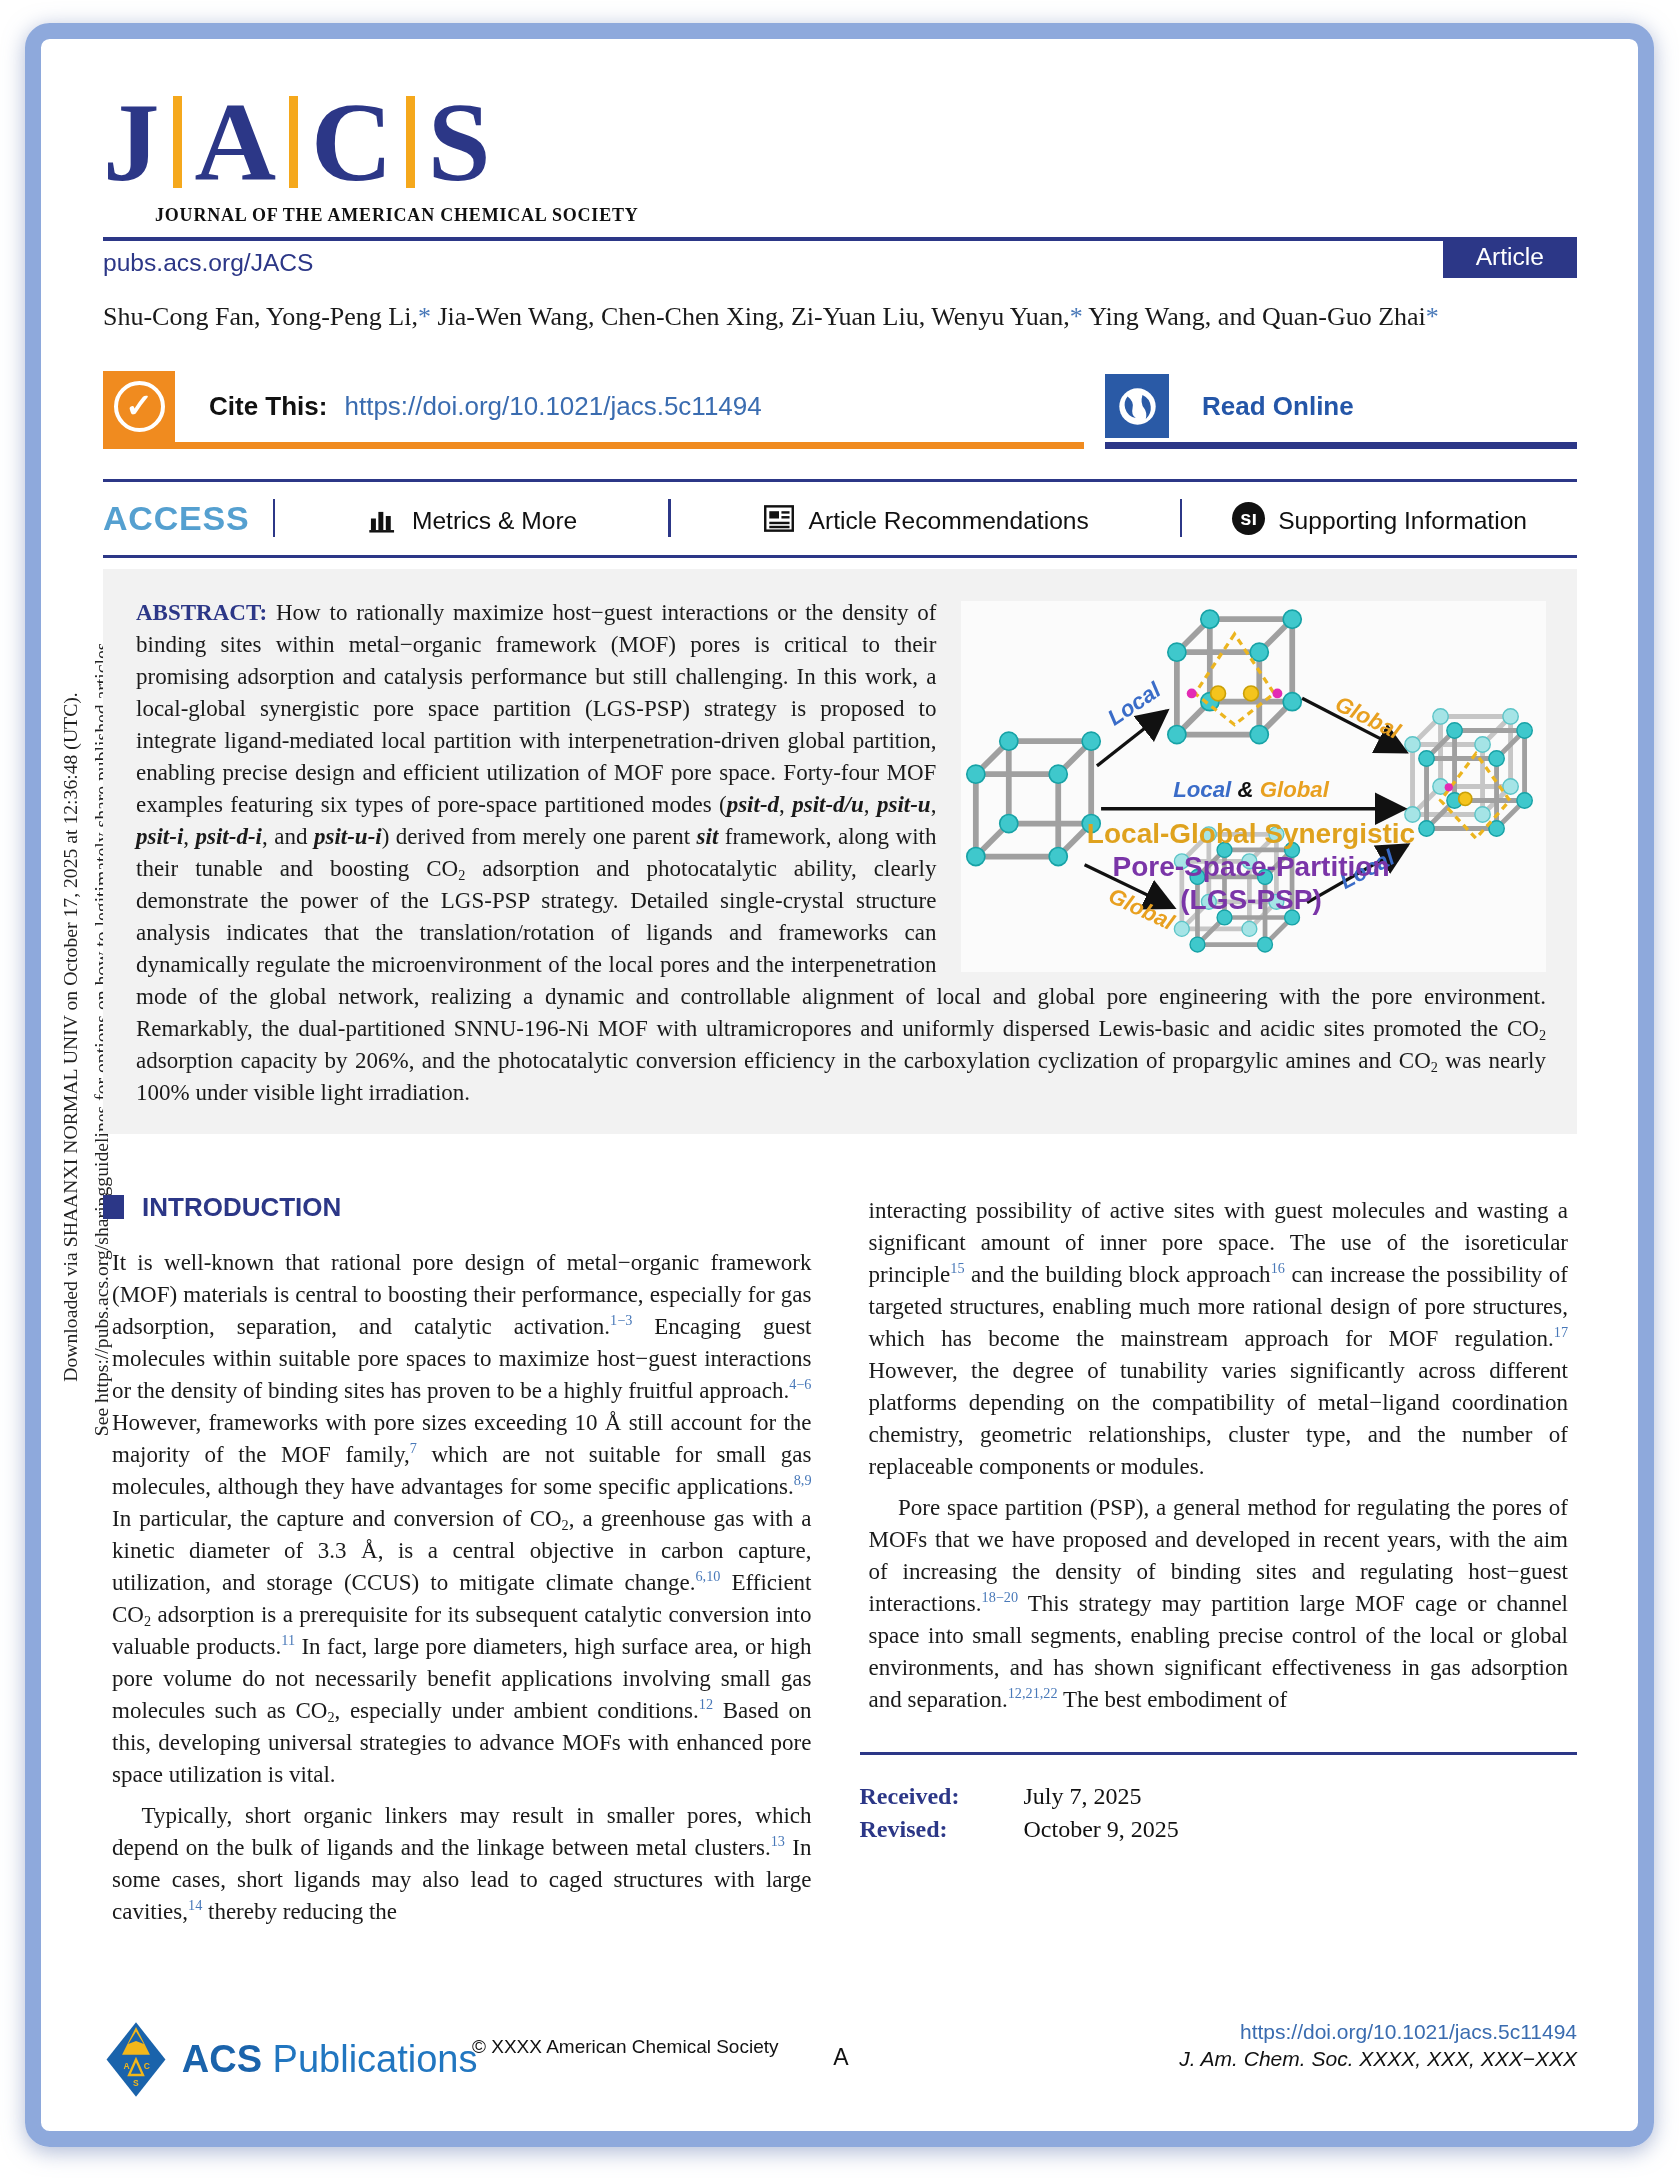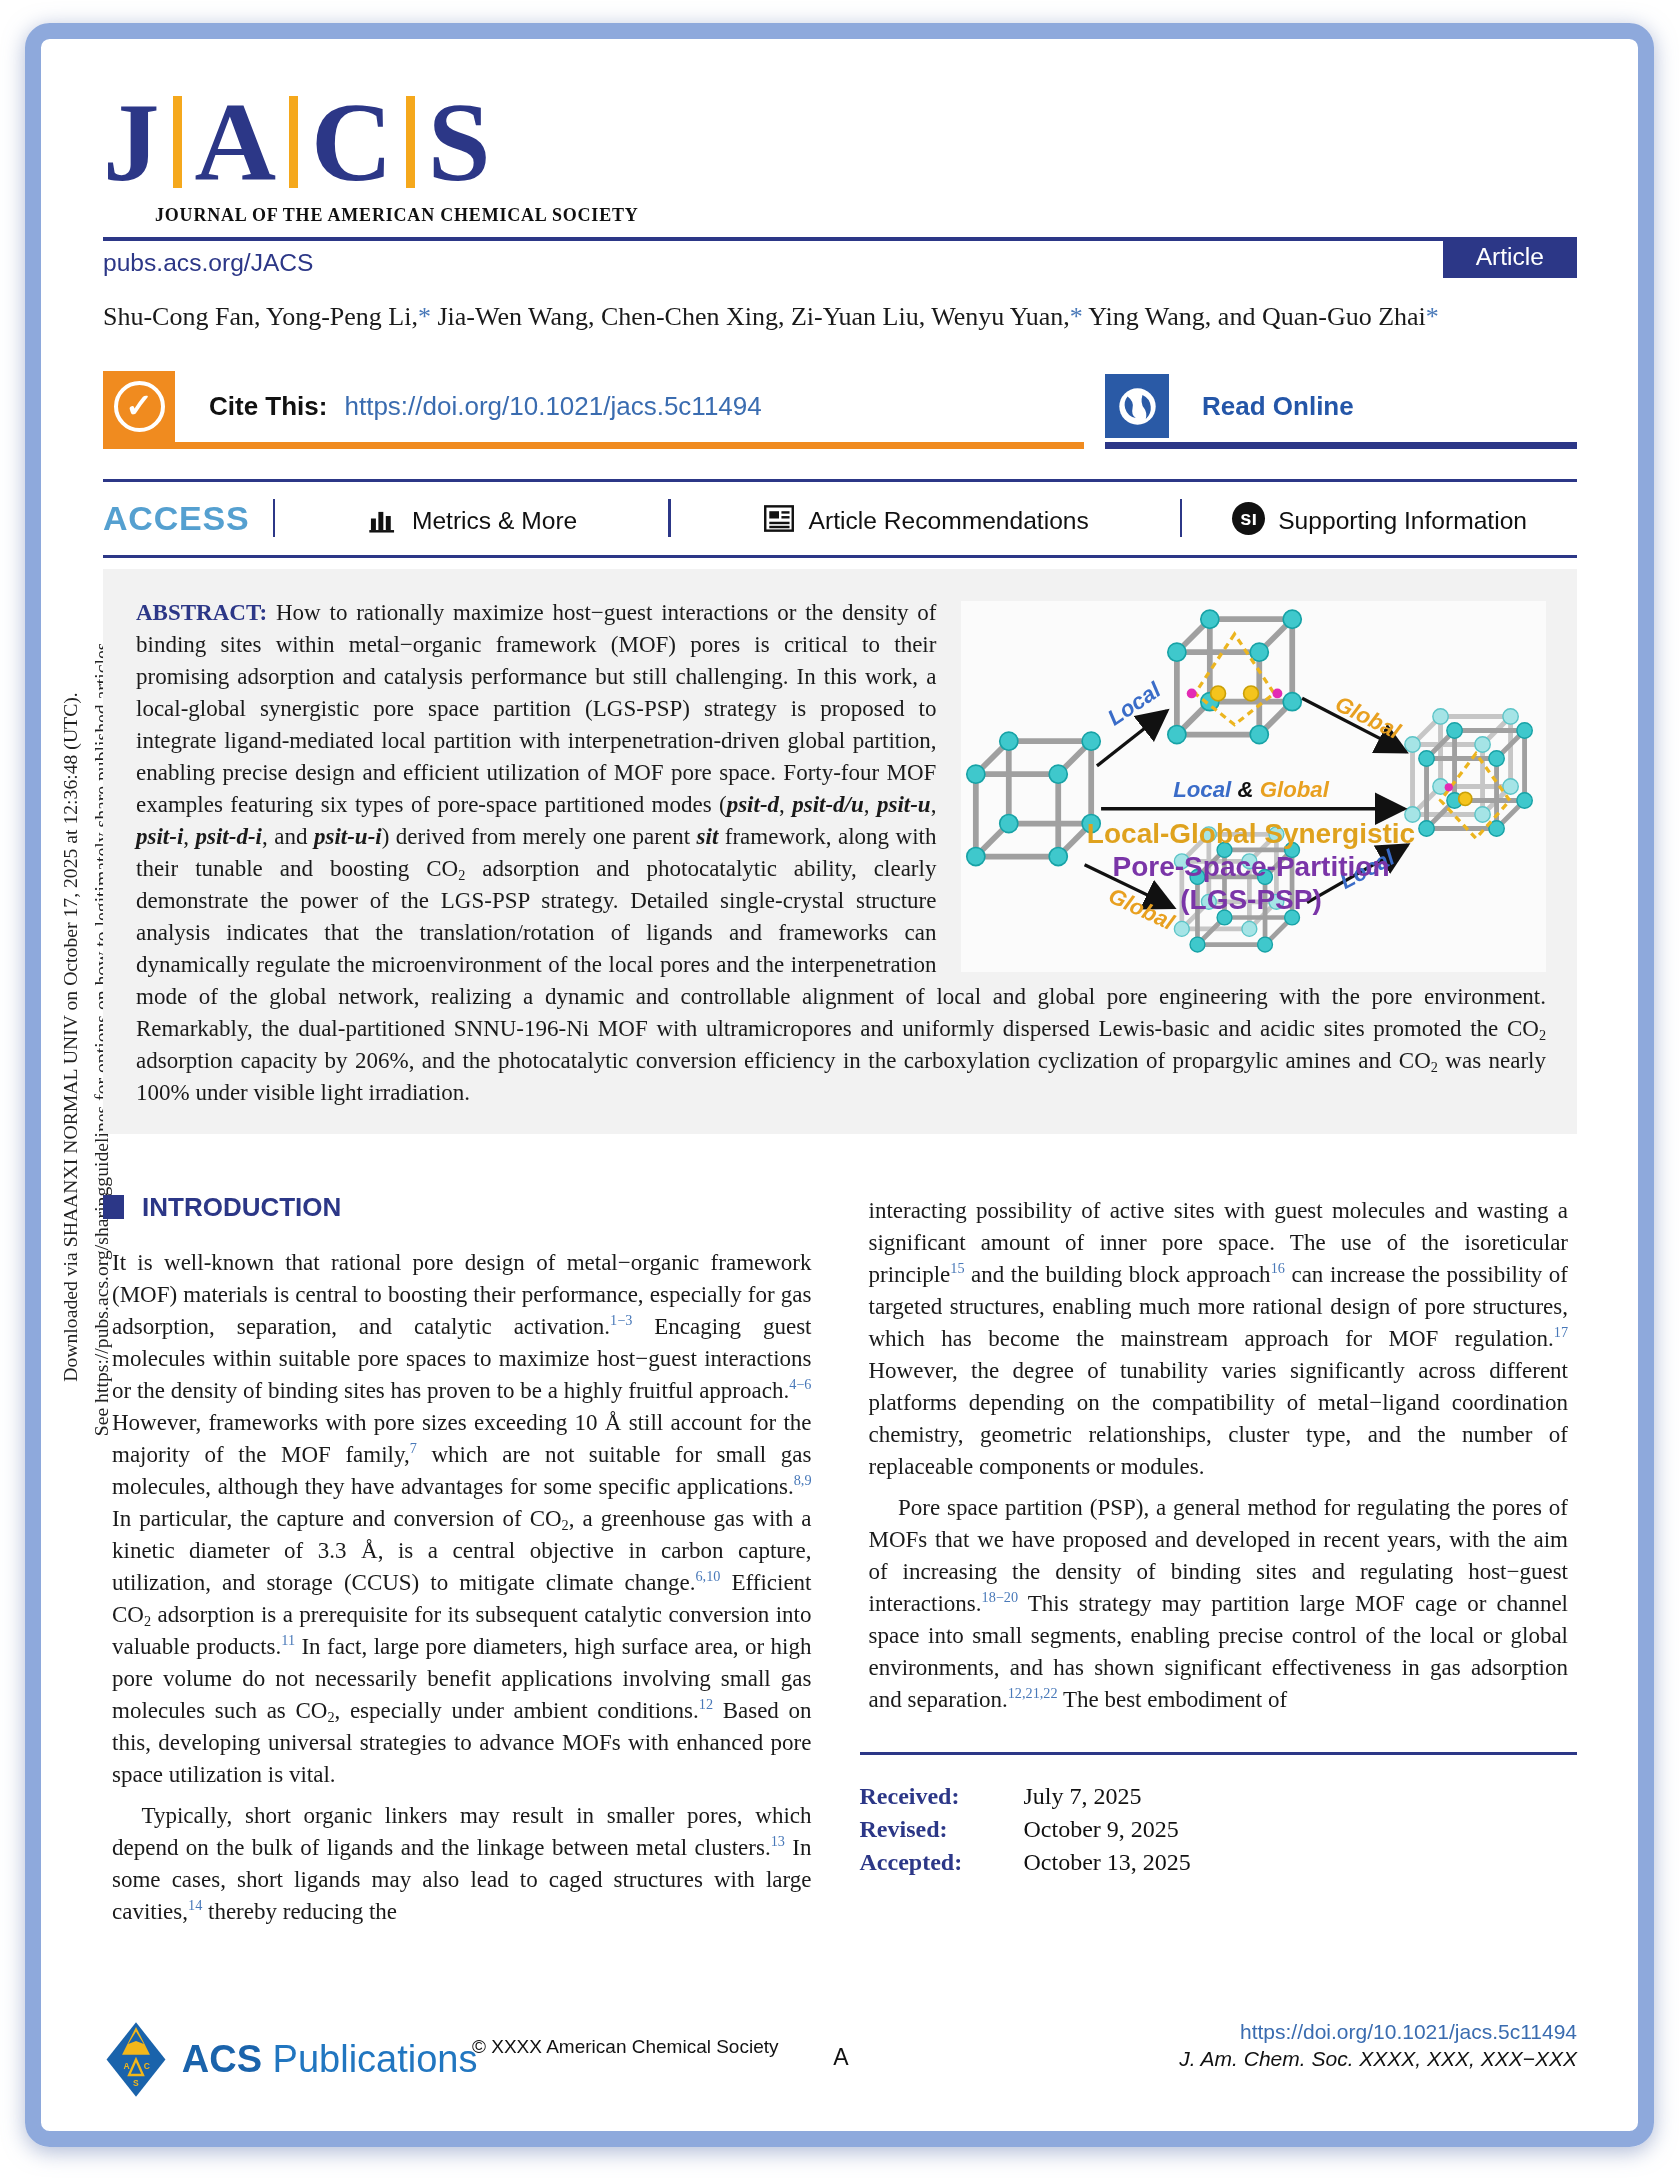--- a/index.html
+++ b/index.html
@@ -309,24 +309,20 @@
         <p><span>Pore space partition (PSP), a general method for regulating the pores of MOFs that we have proposed and developed in recent years, with the aim of increasing the density of binding sites and regulating host−guest interactions.</span><span class="seg-sup">18−20</span><span> This strategy may partition large MOF cage or channel space into small segments, enabling precise control of the local or global environments, and has shown significant effectiveness in gas adsorption and separation.</span><span class="seg-sup">12,21,22</span><span> The best embodiment of</span></p>
         <div class="dates-block">
           <div class="date-row">
             <span class="date-label">Received:</span>
             <span class="date-value">July 7, 2025</span>
           </div>
           <div class="date-row">
             <span class="date-label">Revised:</span>
             <span class="date-value">October 9, 2025</span>
           </div>
-          <div class="date-row">
-            <span class="date-label">Accepted:</span>
-            <span class="date-value">October 13, 2025</span>
-          </div>
         </div>
       </div>
     </div>
 
     <div class="footer">
       <div class="footer-logo">
         <svg width="62" height="79" viewBox="0 0 80 100">
           <polygon points="40,2 78,50 40,98 2,50" fill="#1a63ab"></polygon>
           <path d="M40 8 L22 44 L58 44 Z" fill="#f3b71a"></path>
           <path d="M40 14 L30 30 L40 26 L50 30 Z" fill="#1a63ab"></path>

